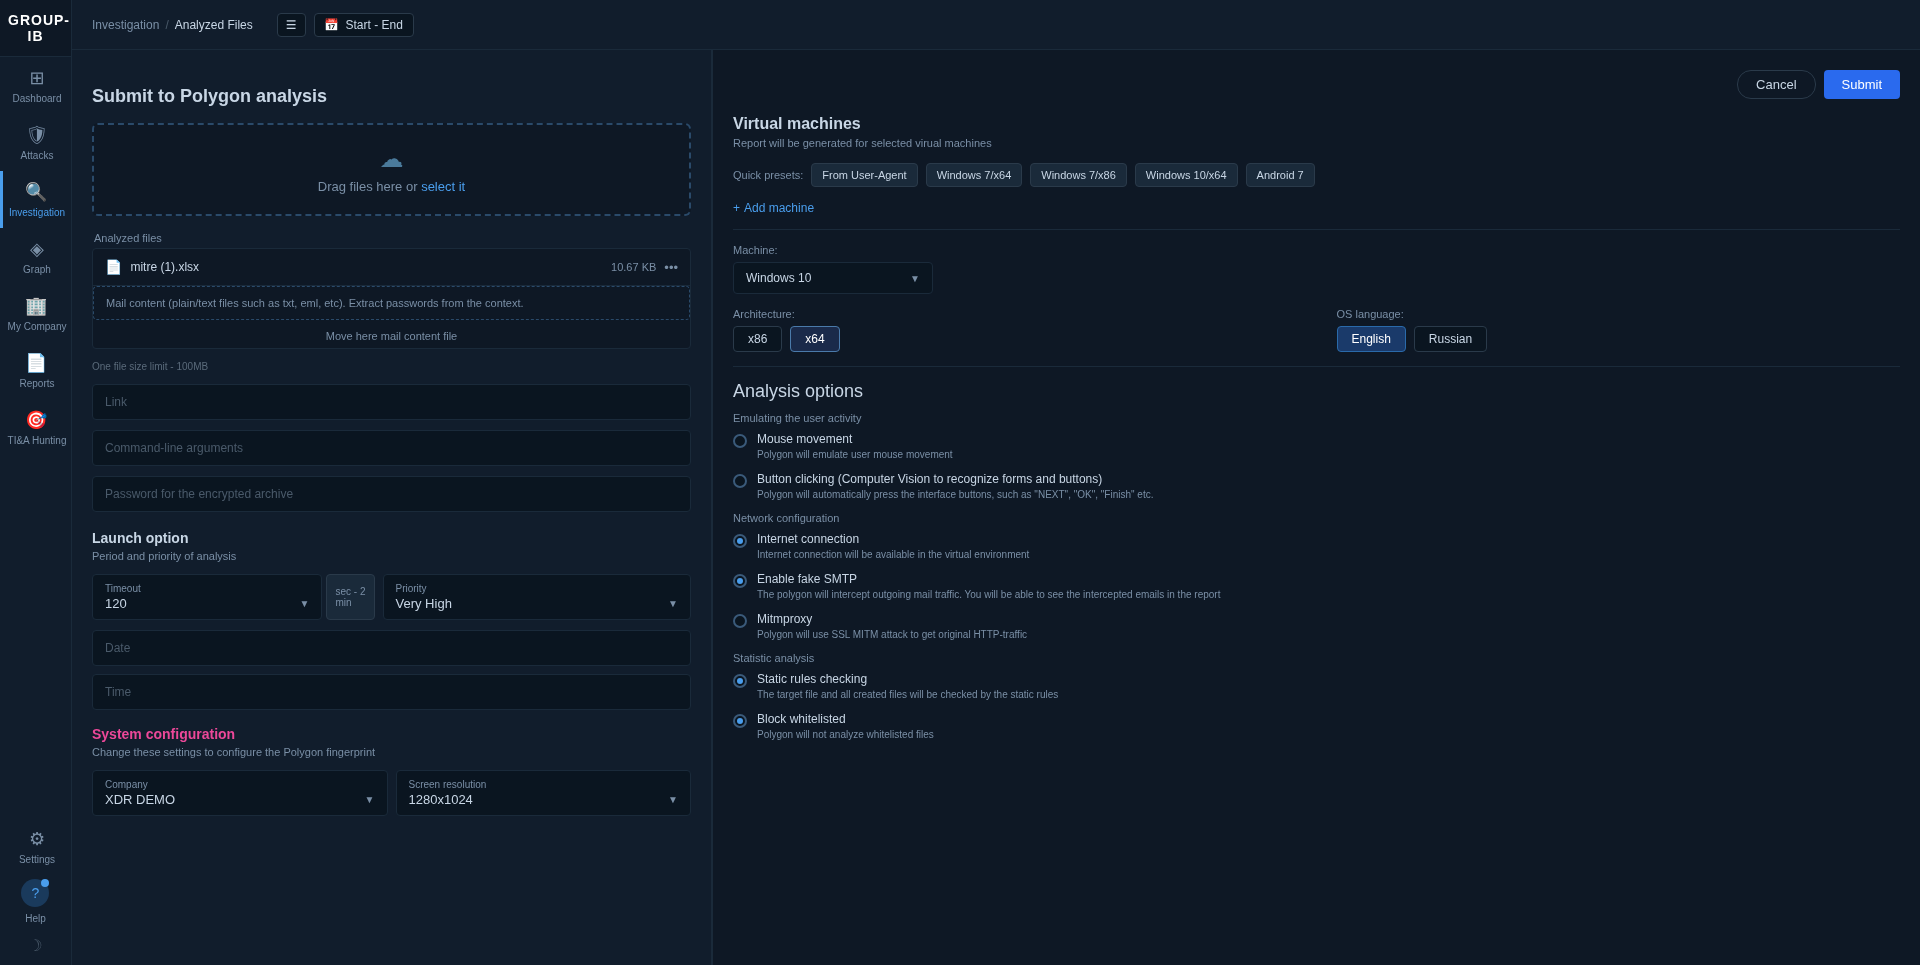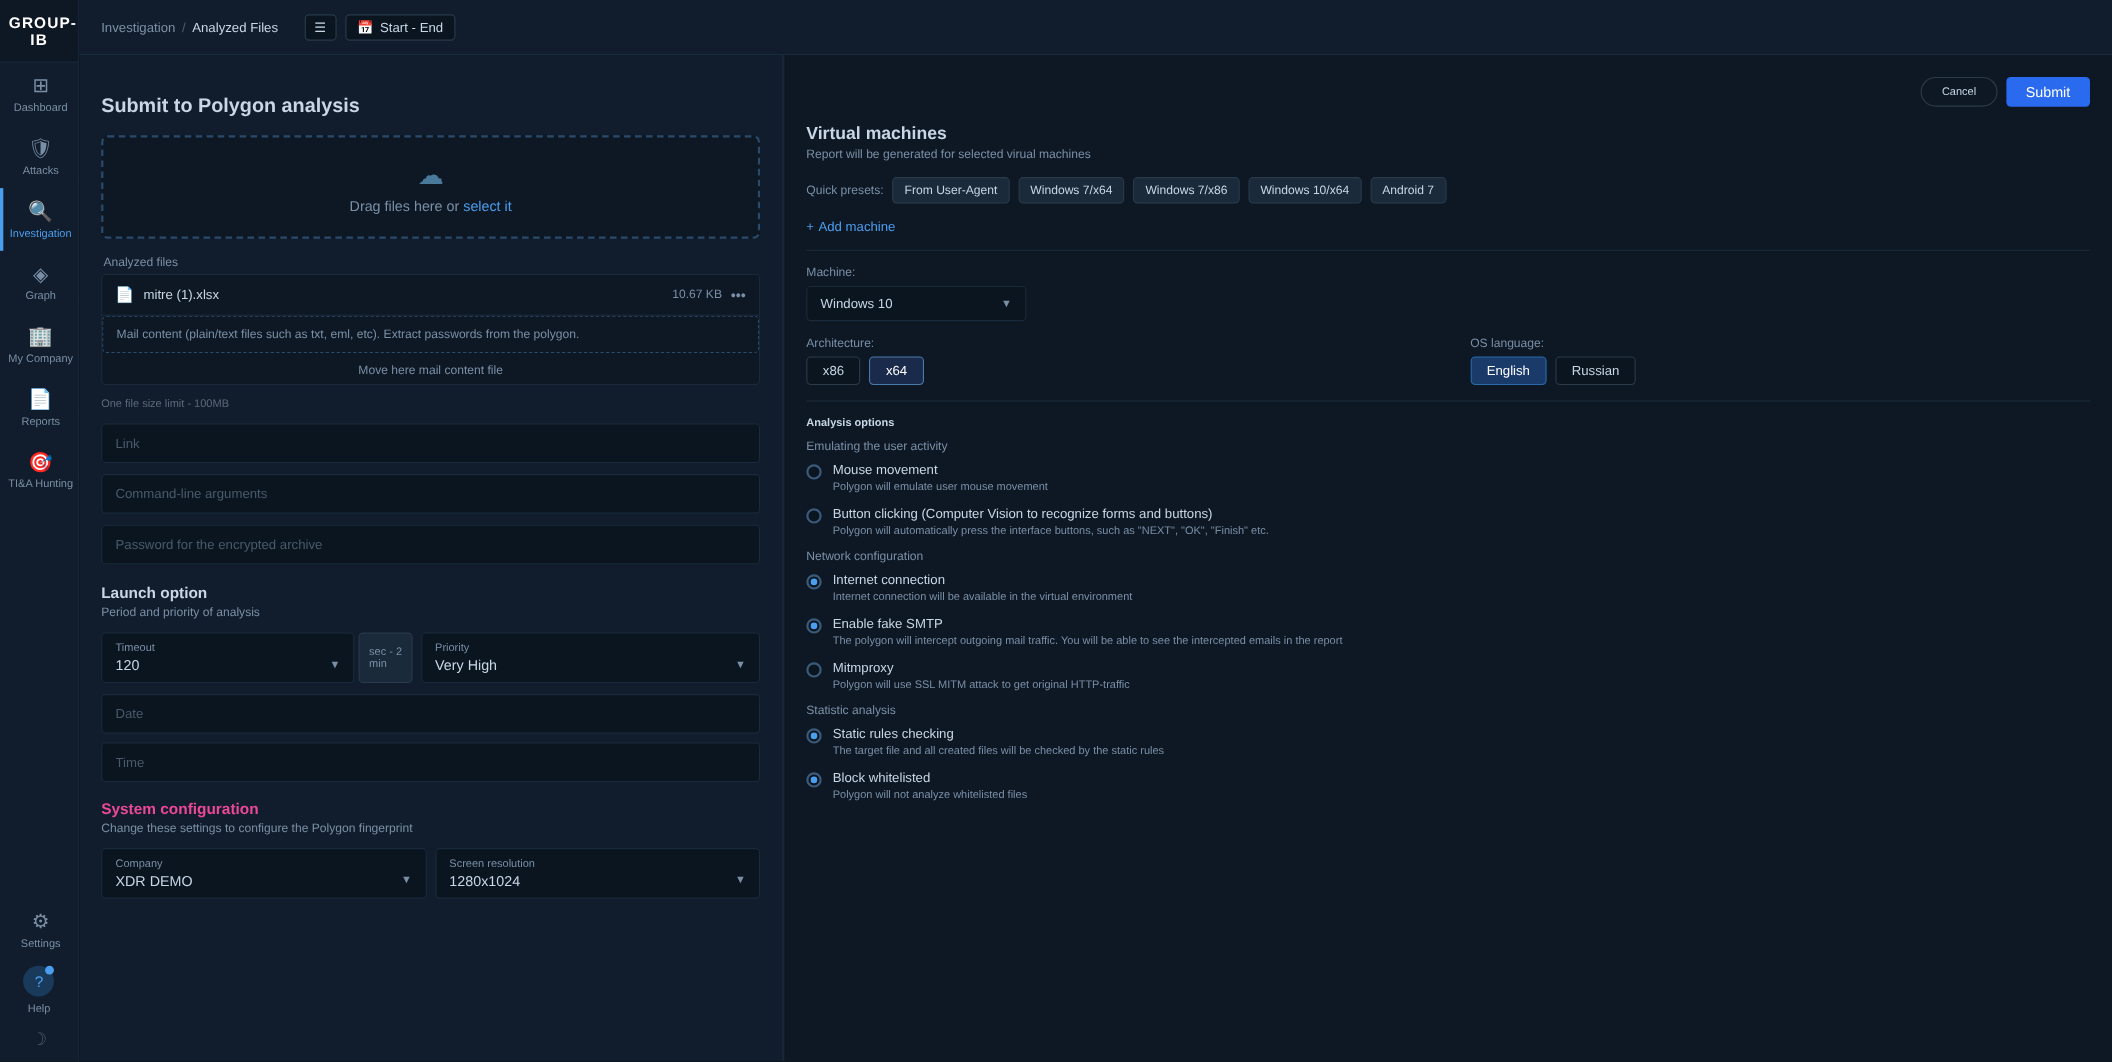--- a/index.html
+++ b/index.html
@@ -101,32 +101,32 @@
     .machine-select-box { background: #0a1520; border: 1px solid #1a2a3a; border-radius: 4px; padding: 8px 12px; color: #c8d6e5; font-size: 12px; cursor: pointer; display: flex; align-items: center; justify-content: space-between; width: 200px; text-align: right; }
     .arch-row { display: flex; gap: 8px; }
     .arch-btn { background: #0a1520; border: 1px solid #2a3a4a; border-radius: 4px; padding: 5px 14px; color: #c8d6e5; font-size: 12px; cursor: pointer; }
     .arch-btn.active { background: #1a2a4a; border-color: #4a7aaa; color: #fff; }
     .lang-btn { background: #0a1520; border: 1px solid #2a3a4a; border-radius: 4px; padding: 5px 14px; color: #c8d6e5; font-size: 12px; cursor: pointer; }
     .lang-btn.active { background: #1a3a6a; border-color: #2a6aaa; color: #fff; }
     .two-col { display: flex; gap: 40px; margin-bottom: 14px; }
     .col { flex: 1; }
 
     
-    .analysis-title { font-size: 10px; font-weight: 700; color: #c8d6e5; margin-bottom: 4px; margin-top: 14px; }
+    .analysis-title { font-size: 18px; font-weight: 400; color: #c8d6e5; margin-bottom: 4px; margin-top: 14px; }
     .option-group-title { font-size: 11px; color: #7a8fa6; margin-bottom: 8px; margin-top: 10px; }
     .option-row { display: flex; align-items: flex-start; gap: 10px; margin-bottom: 10px; }
     .radio-circle { width: 14px; height: 14px; border-radius: 50%; border: 2px solid #3a5a7a; background: #0a1520; flex-shrink: 0; margin-top: 2px; }
     .option-text { font-size: 12px; color: #c8d6e5; }
     .option-desc { font-size: 10px; color: #7a8fa6; margin-top: 2px; line-height: 1.4; }
 
     
     .net-option-row { display: flex; align-items: flex-start; gap: 10px; margin-bottom: 10px; }
     .net-radio { width: 14px; height: 14px; border-radius: 50%; border: 2px solid #3a5a7a; background: #0a1520; flex-shrink: 0; margin-top: 2px; display: flex; align-items: center; justify-content: center; }
     .net-radio-inner { width: 6px; height: 6px; border-radius: 50%; background: #4a9eed; }
-    .btn-cancel { background: transparent; border: 1px solid #2a3a4a; border-radius: 14px; padding: 6px 18px; color: #c8d6e5; font-size: 10px; cursor: pointer; }
+    .btn-cancel { background: transparent; border: 1px solid #2a3a4a; border-radius: 14px; padding: 6px 18px; color: #c8d6e5; font-size: 13px; cursor: pointer; }
     .btn-submit { background: #2a6aee; border: none; border-radius: 4px; padding: 6px 18px; color: #fff; font-size: 13px; cursor: pointer; font-weight: 500; }
 
     
     .caret { font-size: 10px; color: #7a8fa6; }
 
     
     ::-webkit-scrollbar { width: 4px; }
     ::-webkit-scrollbar-track { background: #0e1825; }
     ::-webkit-scrollbar-thumb { background: #2a3a4a; border-radius: 2px; }
   </style>
@@ -279,21 +279,21 @@
         
         <div class="section-label">Analyzed files</div>
         <div class="analyzed-files-box">
           <div class="file-row">
             <span class="file-icon">📄</span>
             <span class="file-name">mitre (1).xlsx</span>
             <span class="file-size">10.67 KB</span>
             <span class="file-menu">•••</span>
           </div>
           <div class="mail-content-area">
-            <span>Mail content (plain/text files such as txt, eml, etc). Extract passwords from the polygon.</span>
+            <span>Mail content (plain/text files such as txt, eml, etc). Extract passwords from the context.</span>
           </div>
           <div class="mail-move">Move here mail content file</div>
         </div>
         <div class="file-limit">One file size limit - 100MB</div>
 
         
         <input class="input-field" type="text" placeholder="Link" style="">
 
         
         <input class="input-field" type="text" placeholder="Command-line arguments" style="">

